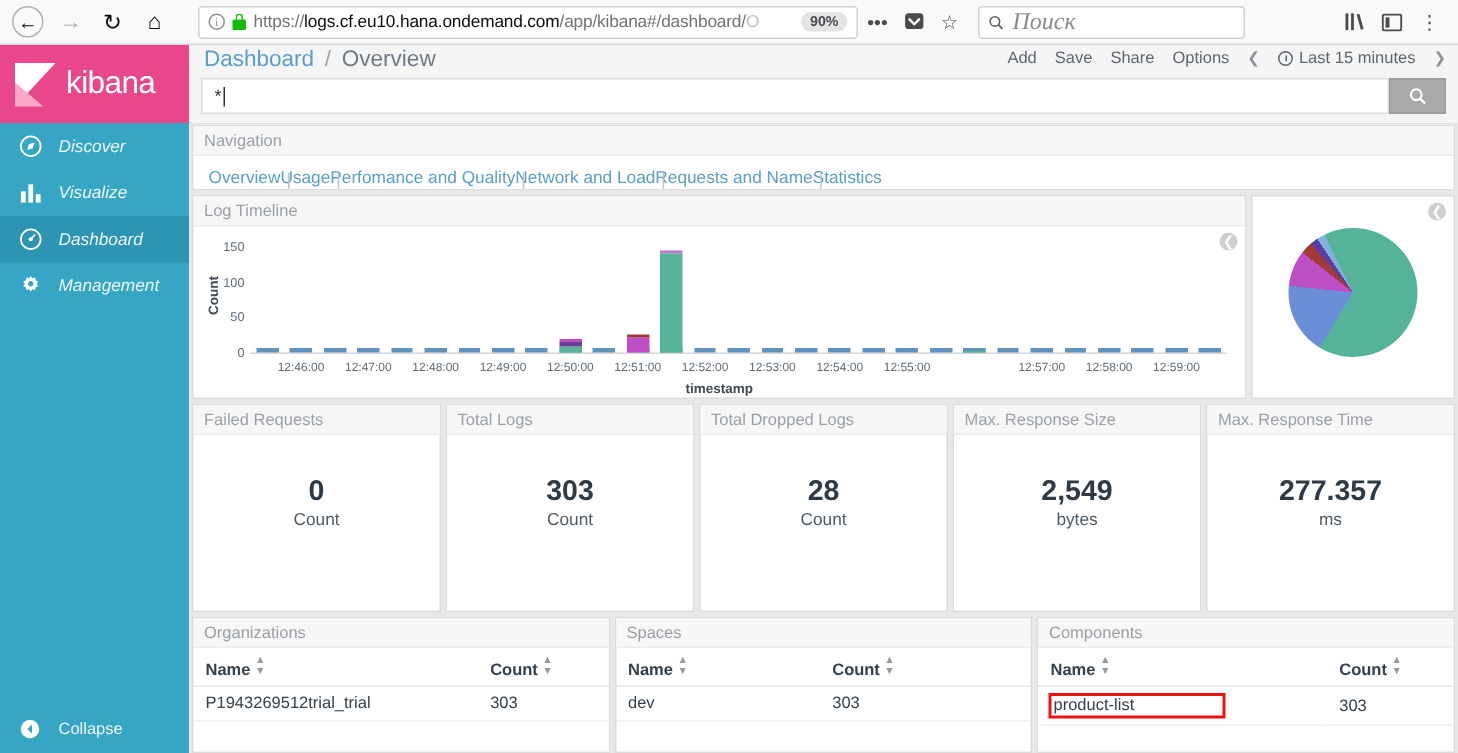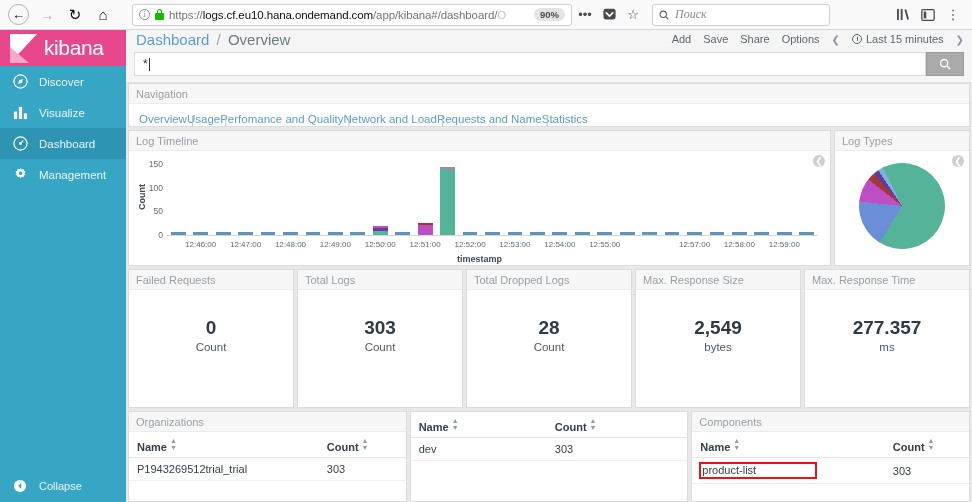--- a/index.html
+++ b/index.html
@@ -46,34 +46,34 @@
   .zoom-badge {
     margin-left: auto; font-size: 9.5px; color: #4a4a4f;
     background: #e4e4e6; border-radius: 9px; padding: 1px 6px; font-weight: bold;
   }
   .chrome-icon { width: 22px; height: 22px; display: flex; align-items: center; justify-content: center; color: #4a4a4f; font-size: 13px; flex: 0 0 auto;}
   .searchbar {
     flex: 0 0 178px; height: 22px; margin-left: 6px;
     background: #fff; border: 1px solid #cfcfd3; border-radius: 3px;
     display: flex; align-items: center; padding: 0 6px; gap: 6px;
   }
-  .searchbar .ph { font-size: 12px; color: #8a8a8e; font-style: italic; font-family: "Liberation Serif", serif; text-align: right;}
+  .searchbar .ph { font-size: 16px; color: #8a8a8e; font-style: italic; font-family: "Liberation Serif", serif; text-align: right;}
   .right-icons { margin-left: auto; display: flex; align-items: center; gap: 3px; }
 
   
   .app { display: flex; width: 972px; height: 472px; }
   .sidebar { width: 126px; background: #37A5C4; display: flex; flex-direction: column; flex: 0 0 126px; position: relative;}
-  .logo-box { height: 36px; background: #E8478B; display: flex; align-items: center; gap: 7px; padding-left: 10px; }
+  .logo-box { height: 52px; background: #E8478B; display: flex; align-items: center; gap: 7px; padding-left: 10px; }
   .logo-mark { width: 27px; height: 29px; position: relative; }
   .logo-mark .tri-a { position: absolute; left:0; top:0; width:0; height:0;
      border-left: 27px solid #fff; border-bottom: 29px solid transparent; }
   .logo-mark .tri-b { position: absolute; left:0; bottom:0; width:0; height:0;
      border-left: 19px solid #f9a8c8; border-top: 16px solid transparent; }
   .logo-text { color: #fff; font-size: 21px; letter-spacing: -0.4px; }
-  .nav-item { height: 31px; display: flex; align-items: center; gap: 11px; padding-left: 12px; color: #eaf7fb; font-size: 11.5px; }
+  .nav-item { height: 31px; display: flex; align-items: center; gap: 11px; padding-left: 12px; color: #eaf7fb; font-size: 11.5px; font-style: italic; }
   .nav-item.active { background: #2D94B3; }
   .nav-ico { width: 16px; height: 16px; flex: 0 0 16px; display:flex; align-items:center; justify-content:center;}
   .collapse-item { position: absolute; bottom: 8px; left: 0; width: 100%;
      display: flex; align-items: center; gap: 11px; padding-left: 12px; color: #eaf7fb; font-size: 11px; }
 
   
   .main { flex: 1; background: #ffffff; display: flex; flex-direction: column; min-width: 0;}
   .kb-top { background: #f5f5f5; border-bottom: 1px solid #e4e4e4; padding: 0 6px; }
   .breadcrumb-row { display: flex; align-items: center; height: 18px; position: relative; }
   .breadcrumb { font-size: 15px; color: #6c7b87; padding-left: 4px; }
@@ -367,21 +367,20 @@
                 <div class="xtick" style="left: 520.638px; top: 89px; margin-top: 48px;">12:56:00</div>
                 <div class="xtick" style="left: 565.534px; top: 89px;">12:57:00</div>
                 <div class="xtick" style="left: 610.431px; top: 89px;">12:58:00</div>
                 <div class="xtick" style="left: 655.328px; top: 89px;">12:59:00</div>
                 <div class="xaxis-label">timestamp</div>
               </div>
           </div>
         </div>
 
         <div class="panel panel-pie">
-          <div class="panel-head">Log Types</div>
           <div class="panel-body">
             <div class="panel-caret">❮</div>
             <div class="pie-wrap" id="pie-chart" style="background: conic-gradient(rgb(84, 179, 153) 0deg, rgb(84, 179, 153) 223.2deg, rgb(106, 143, 216) 223.2deg, rgb(106, 143, 216) 288deg, rgb(189, 78, 196) 288deg, rgb(189, 78, 196) 320.4deg, rgb(163, 57, 57) 320.4deg, rgb(163, 57, 57) 331.2deg, rgb(91, 63, 158) 331.2deg, rgb(91, 63, 158) 338.4deg, rgb(127, 176, 224) 338.4deg, rgb(127, 176, 224) 345.6deg, rgb(84, 179, 153) 345.6deg, rgb(84, 179, 153) 360deg); transform: translate(-50%, -50%) rotate(-12deg);"></div>
           </div>
         </div>
       </div>
 
       <div class="row-metrics" id="metrics-row">
           <div class="panel metric-panel">
             <div class="panel-head">Failed Requests</div>
@@ -444,20 +443,21 @@
                 <tbody>
                   <tr>
                     <td>P1943269512trial_trial</td>
                     <td>303</td>
                   </tr>
                 </tbody>
               </table>
             </div>
           </div>
           <div class="panel table-panel">
+            <div class="panel-head">Spaces</div>
             <div class="panel-body">
               <table class="kb-table">
                 <thead>
                   <tr>
                     <th><span>Name</span><span class="sort-ico">▲<br>▼</span></th>
                     <th><span>Count</span><span class="sort-ico">▲<br>▼</span></th>
                   </tr>
                 </thead>
                 <tbody>
                   <tr>

